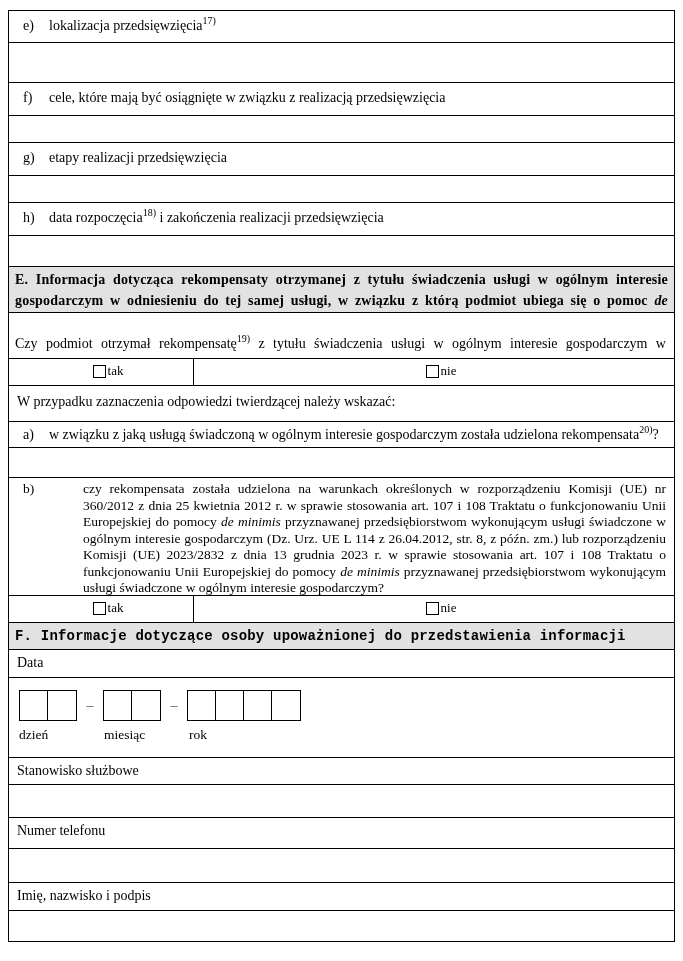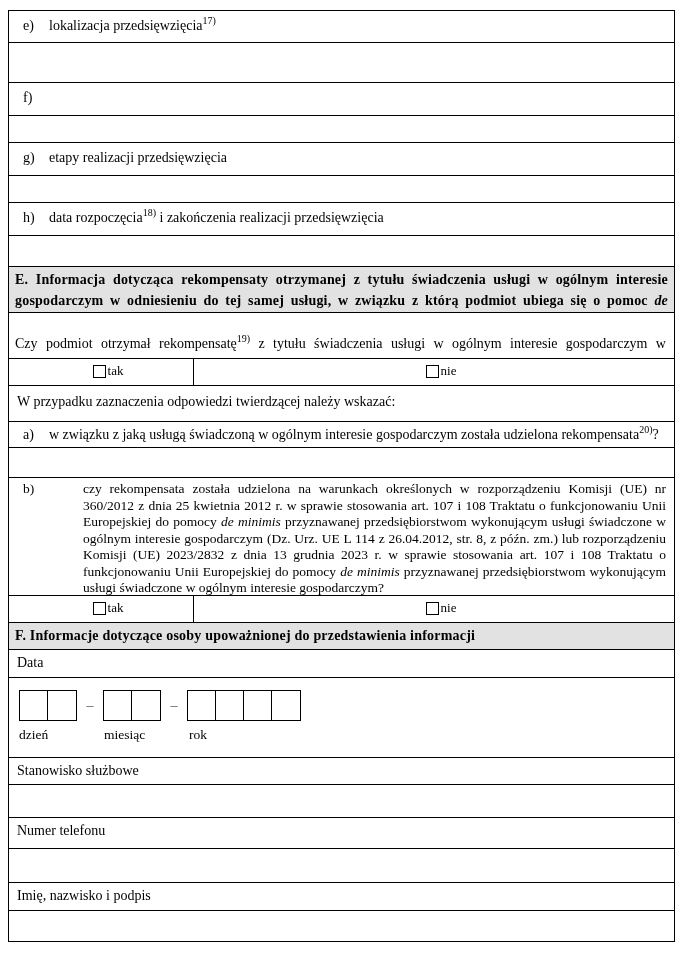--- a/index.html
+++ b/index.html
@@ -60,21 +60,21 @@
   .h-a { height:26px; padding-top:5px; }
   .fill-a { height:30px; }
 
   .b-row { height:118px; display:flex; align-items:flex-start; padding:3px 8px 0 14px; }
   .b-row .pfx { width:22px; flex:0 0 22px; font-size:13.5px; line-height:16.5px; }
   .b-row .txt { flex:1; text-align:justify; font-size:13.5px; line-height:16.5px;margin-left:38px; }
 
   .cb-row2 { height:27px; }
   .sec-header-f {
     height:27px; background:var(--header-bg); font-weight:bold;
-    padding:5px 6px 0 6px; letter-spacing:0.2px;
+    padding:5px 6px 0 6px; letter-spacing:0.2px;font-family:Liberation Mono, monospace;
   }
   .data-row { height:28px; padding:5px 8px 0 8px; }
 
   .date-row { height:80px; padding:12px 0 0 10px; }
   .dgroup {
     display:inline-flex; border:1px solid #000; height:31px;
     vertical-align:middle; background:#fff;
   }
   .dcell { width:28px; height:29px; border-right:1px solid #000; }
   .dcell:last-child { border-right:none; }
@@ -100,20 +100,21 @@
 <div class="form">
 
   <div class="row lbl h-e">
     <span class="pfx">e)</span>
     <span class="txt"><span>lokalizacja przedsięwzięcia</span><sup>17)</sup></span>
   </div>
   <div class="row fill-e"></div>
 
   <div class="row lbl h-f">
     <span class="pfx">f)</span>
+    <span class="txt">cele, które mają być osiągnięte w związku z realizacją przedsięwzięcia</span>
   </div>
   <div class="row fill-f"></div>
 
   <div class="row lbl h-g">
     <span class="pfx">g)</span>
     <span class="txt">etapy realizacji przedsięwzięcia</span>
   </div>
   <div class="row fill-g"></div>
 
   <div class="row lbl h-h">

